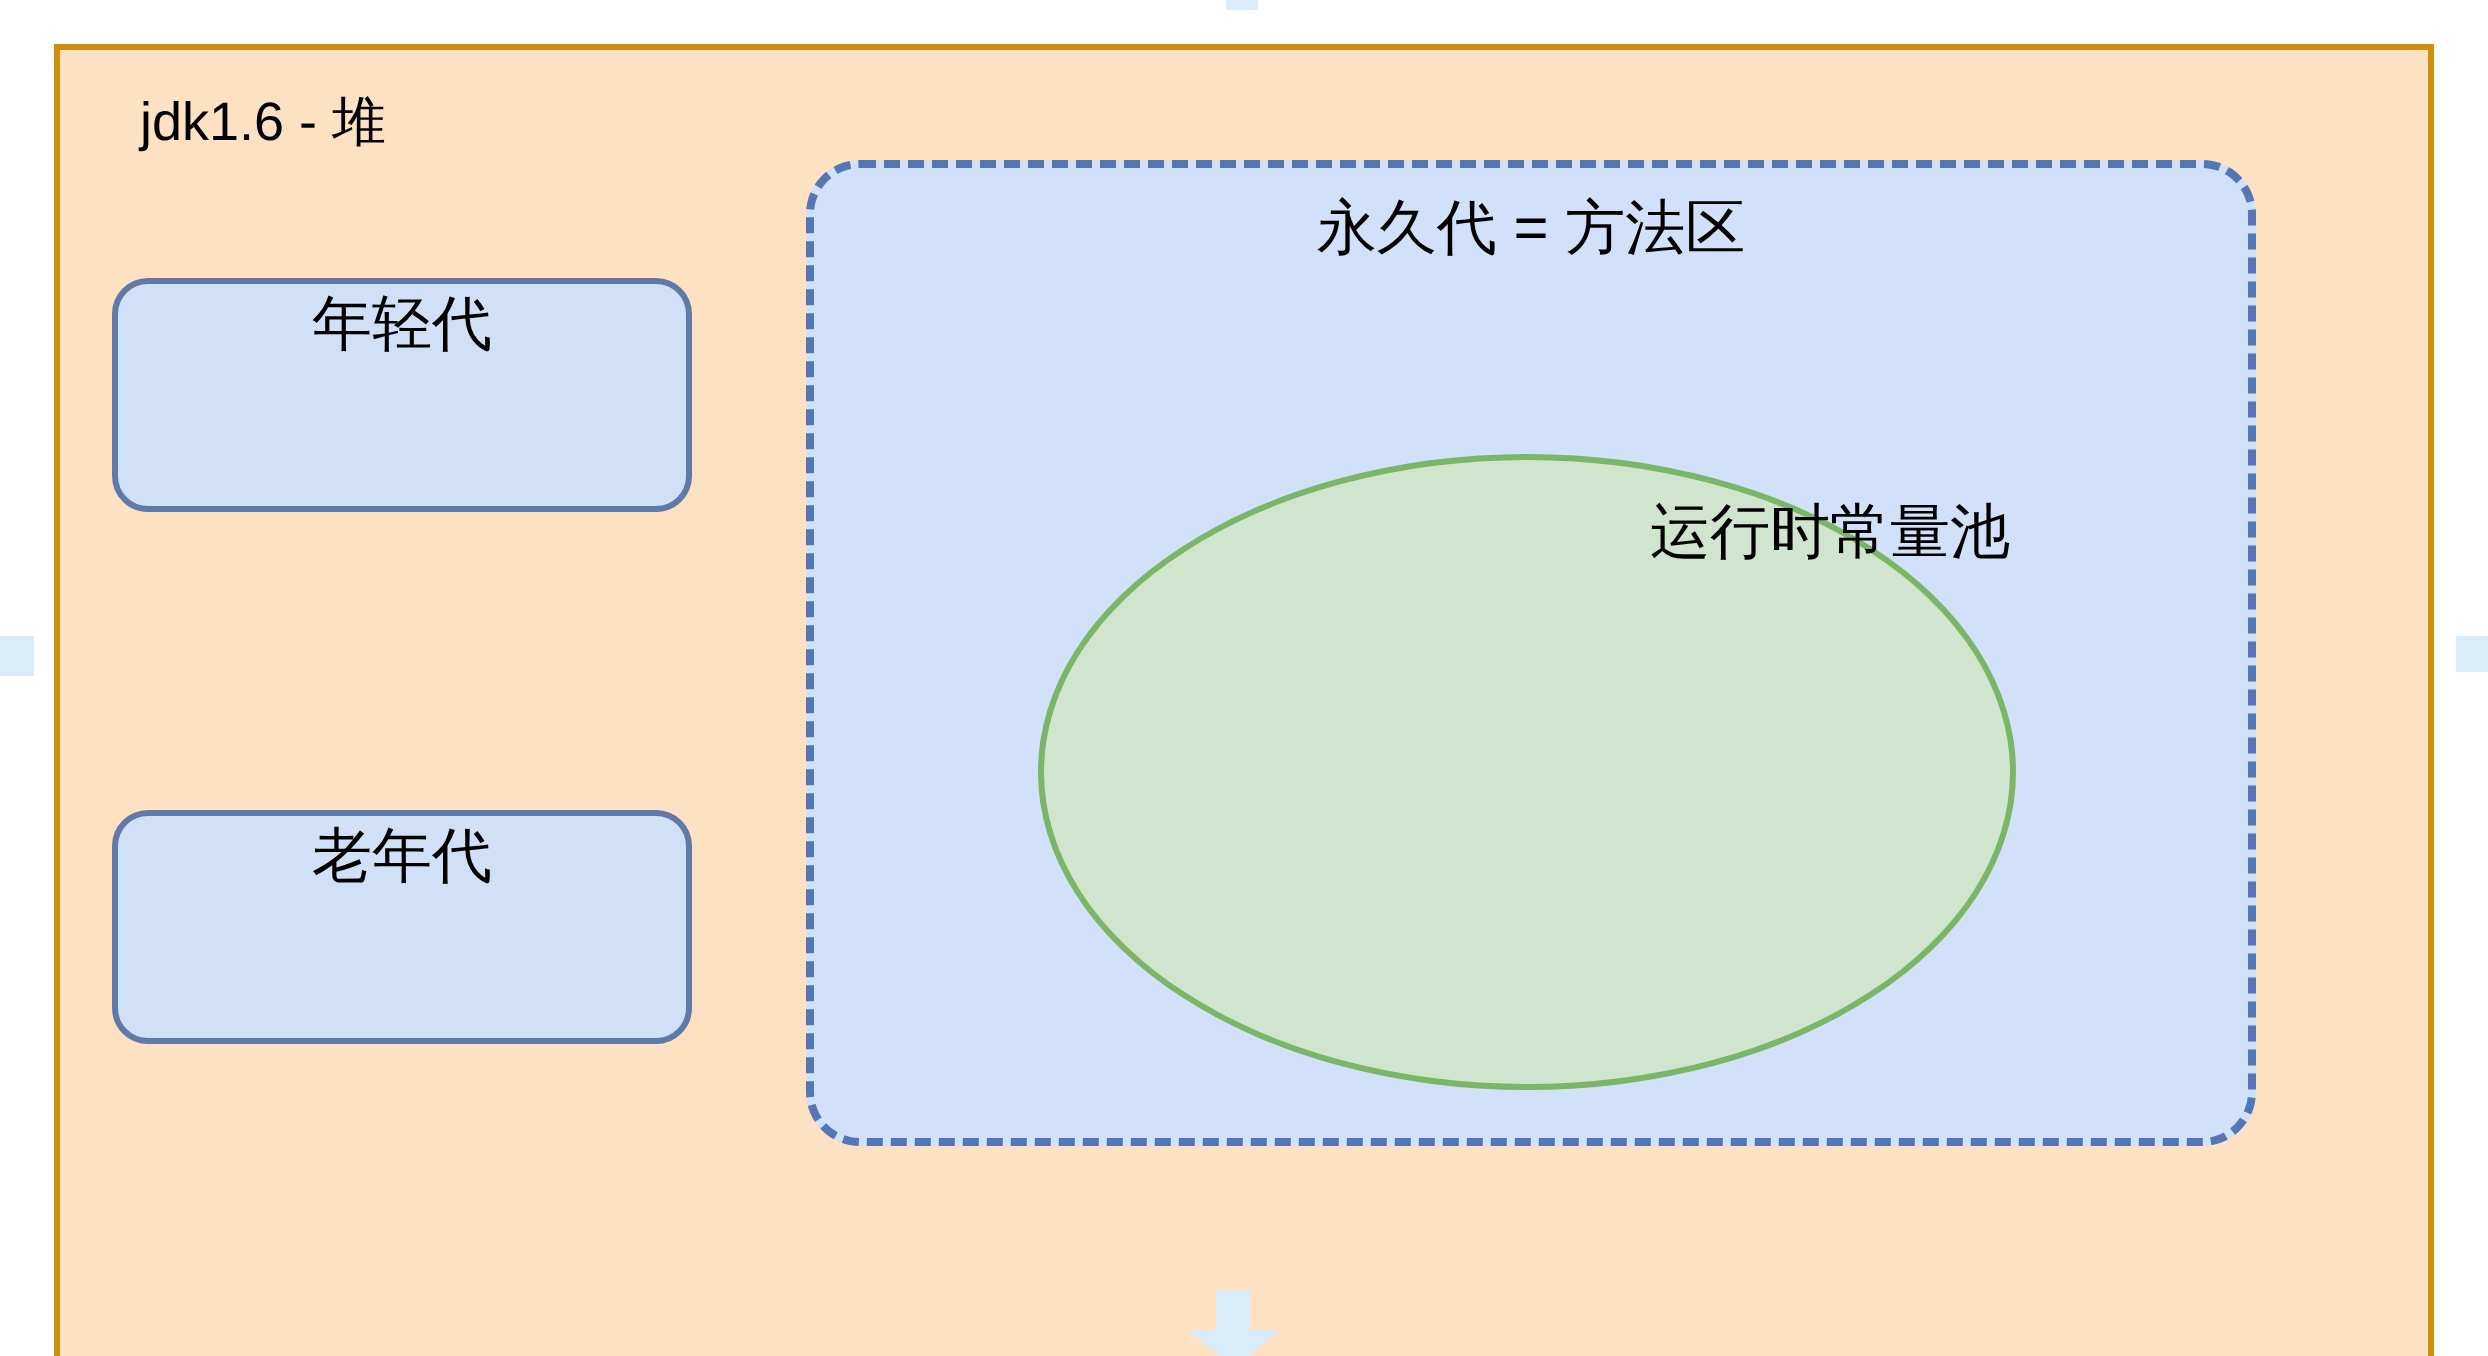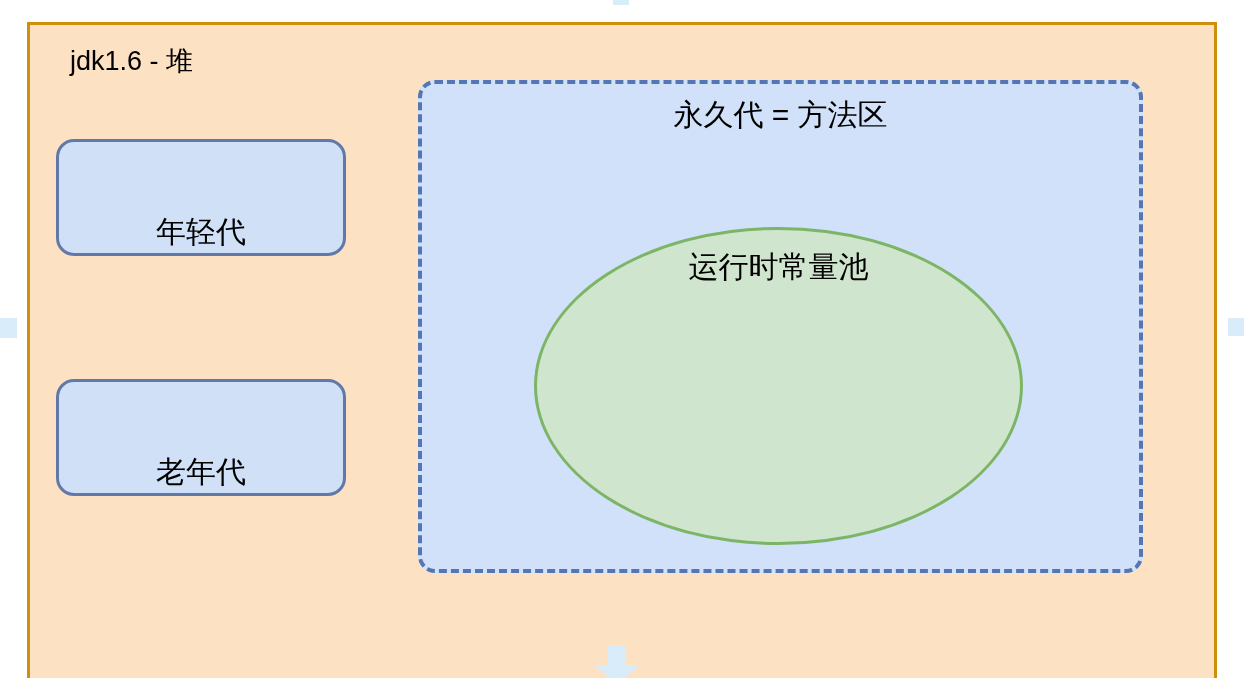--- a/index.html
+++ b/index.html
@@ -31,50 +31,49 @@
     font-size:27px; line-height:32px;
     white-space:nowrap;
   }
 
   
   .gen-box{
     left:26px; width:290px; height:117px;
     background:var(--c-blue-fill);
     border:3px solid var(--c-blue-border);
     border-radius:18px;
-    display:flex; align-items:flex-end; justify-content:center;
+    display:flex; align-items:flex-start; justify-content:center;
     font-size:30px;
   }
   .gen-box.young{top:114px;}
-  .gen-box.old{top:354px;}
+  .gen-box.old{top:380px;}
 
   
   .perm-box{
     left:373px; top:55px; width:725px; height:493px;
     background:var(--c-dash-fill);
     border:4px dashed var(--c-dash-border);
-    border-radius:17px;
-    margin-left:15px;
+    border-radius:27px;
   }
   .perm-title{
     left:0; right:0; top:14px;
     text-align:center;
     font-size:30px; line-height:34px;
   }
 
   
   .rcp-ellipse{
     left:112px; top:143px; width:489px; height:318px;
     background:var(--c-green-fill);
     border:3px solid var(--c-green-border);
     border-radius:50%;
   }
   .rcp-label{
     left:0; right:0; top:20px;
-    text-align:center;
+    text-align:right;
     font-size:30px; line-height:34px;
   }
 
   
   .scp-ellipse{
     left:106px; top:73px; width:349px; height:232px;
     background:var(--c-white);
     border:3px solid var(--c-black);
     border-radius:50%;
     display:flex; align-items:center; justify-content:center;

